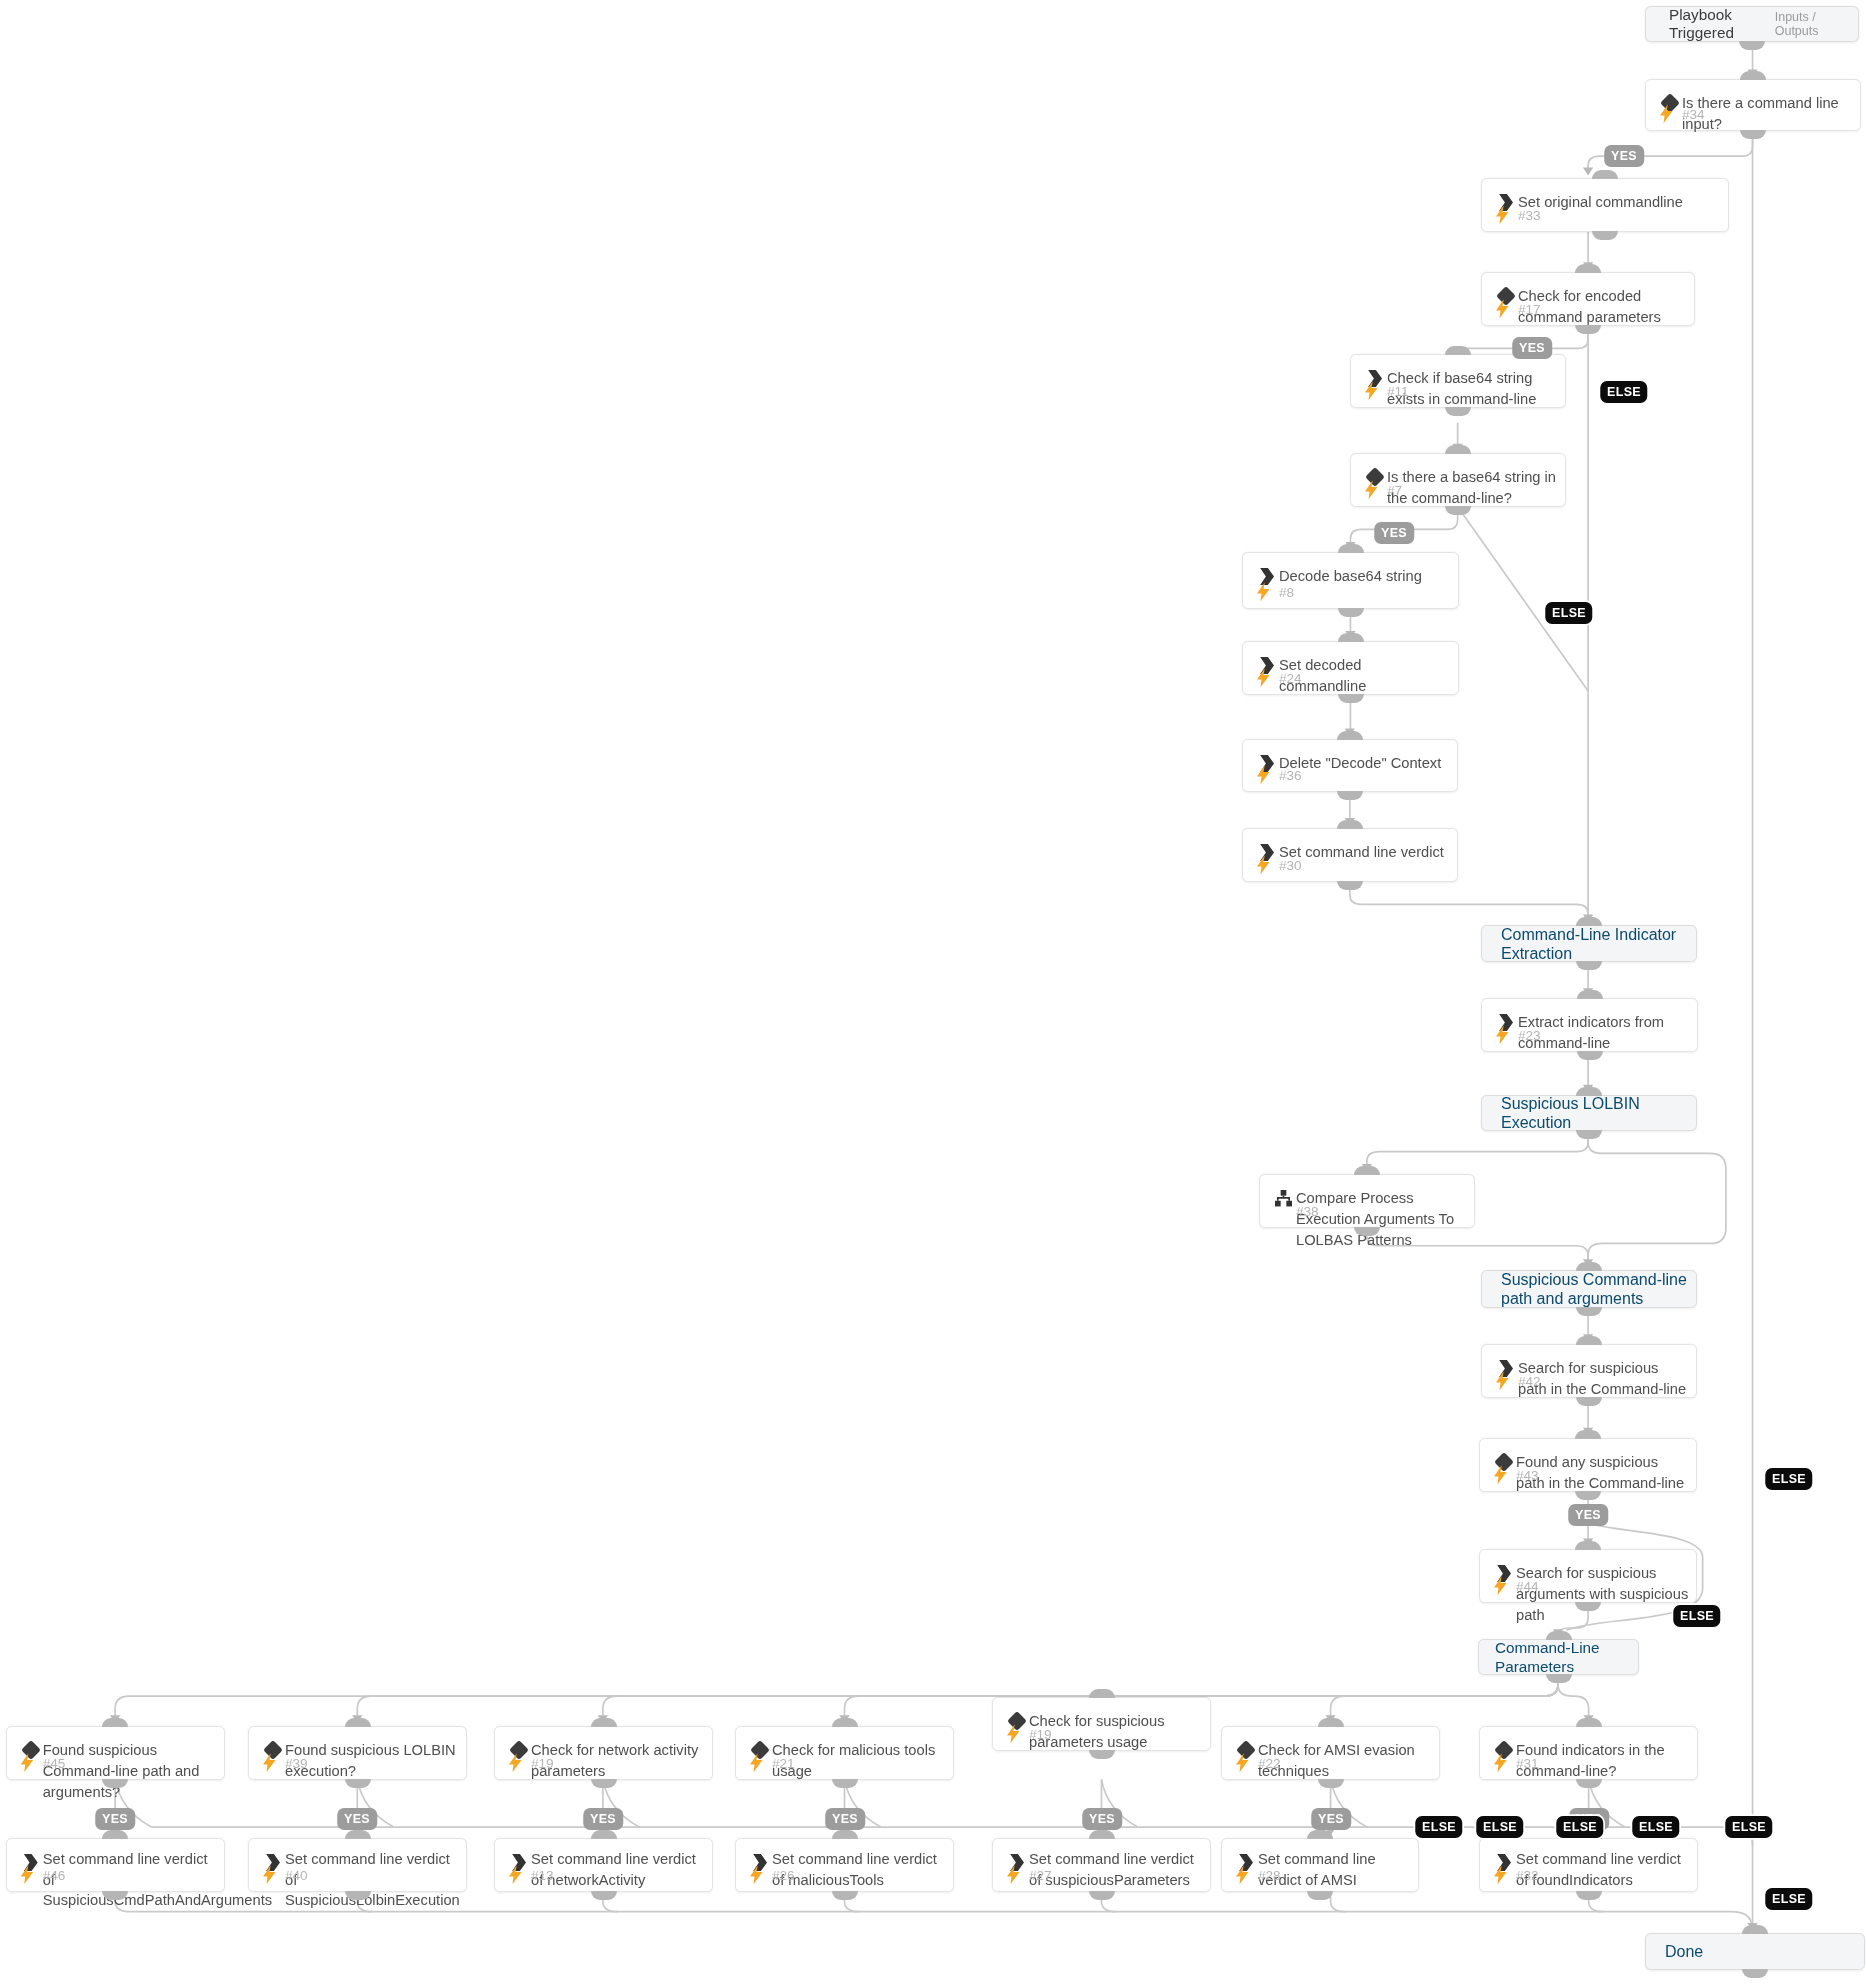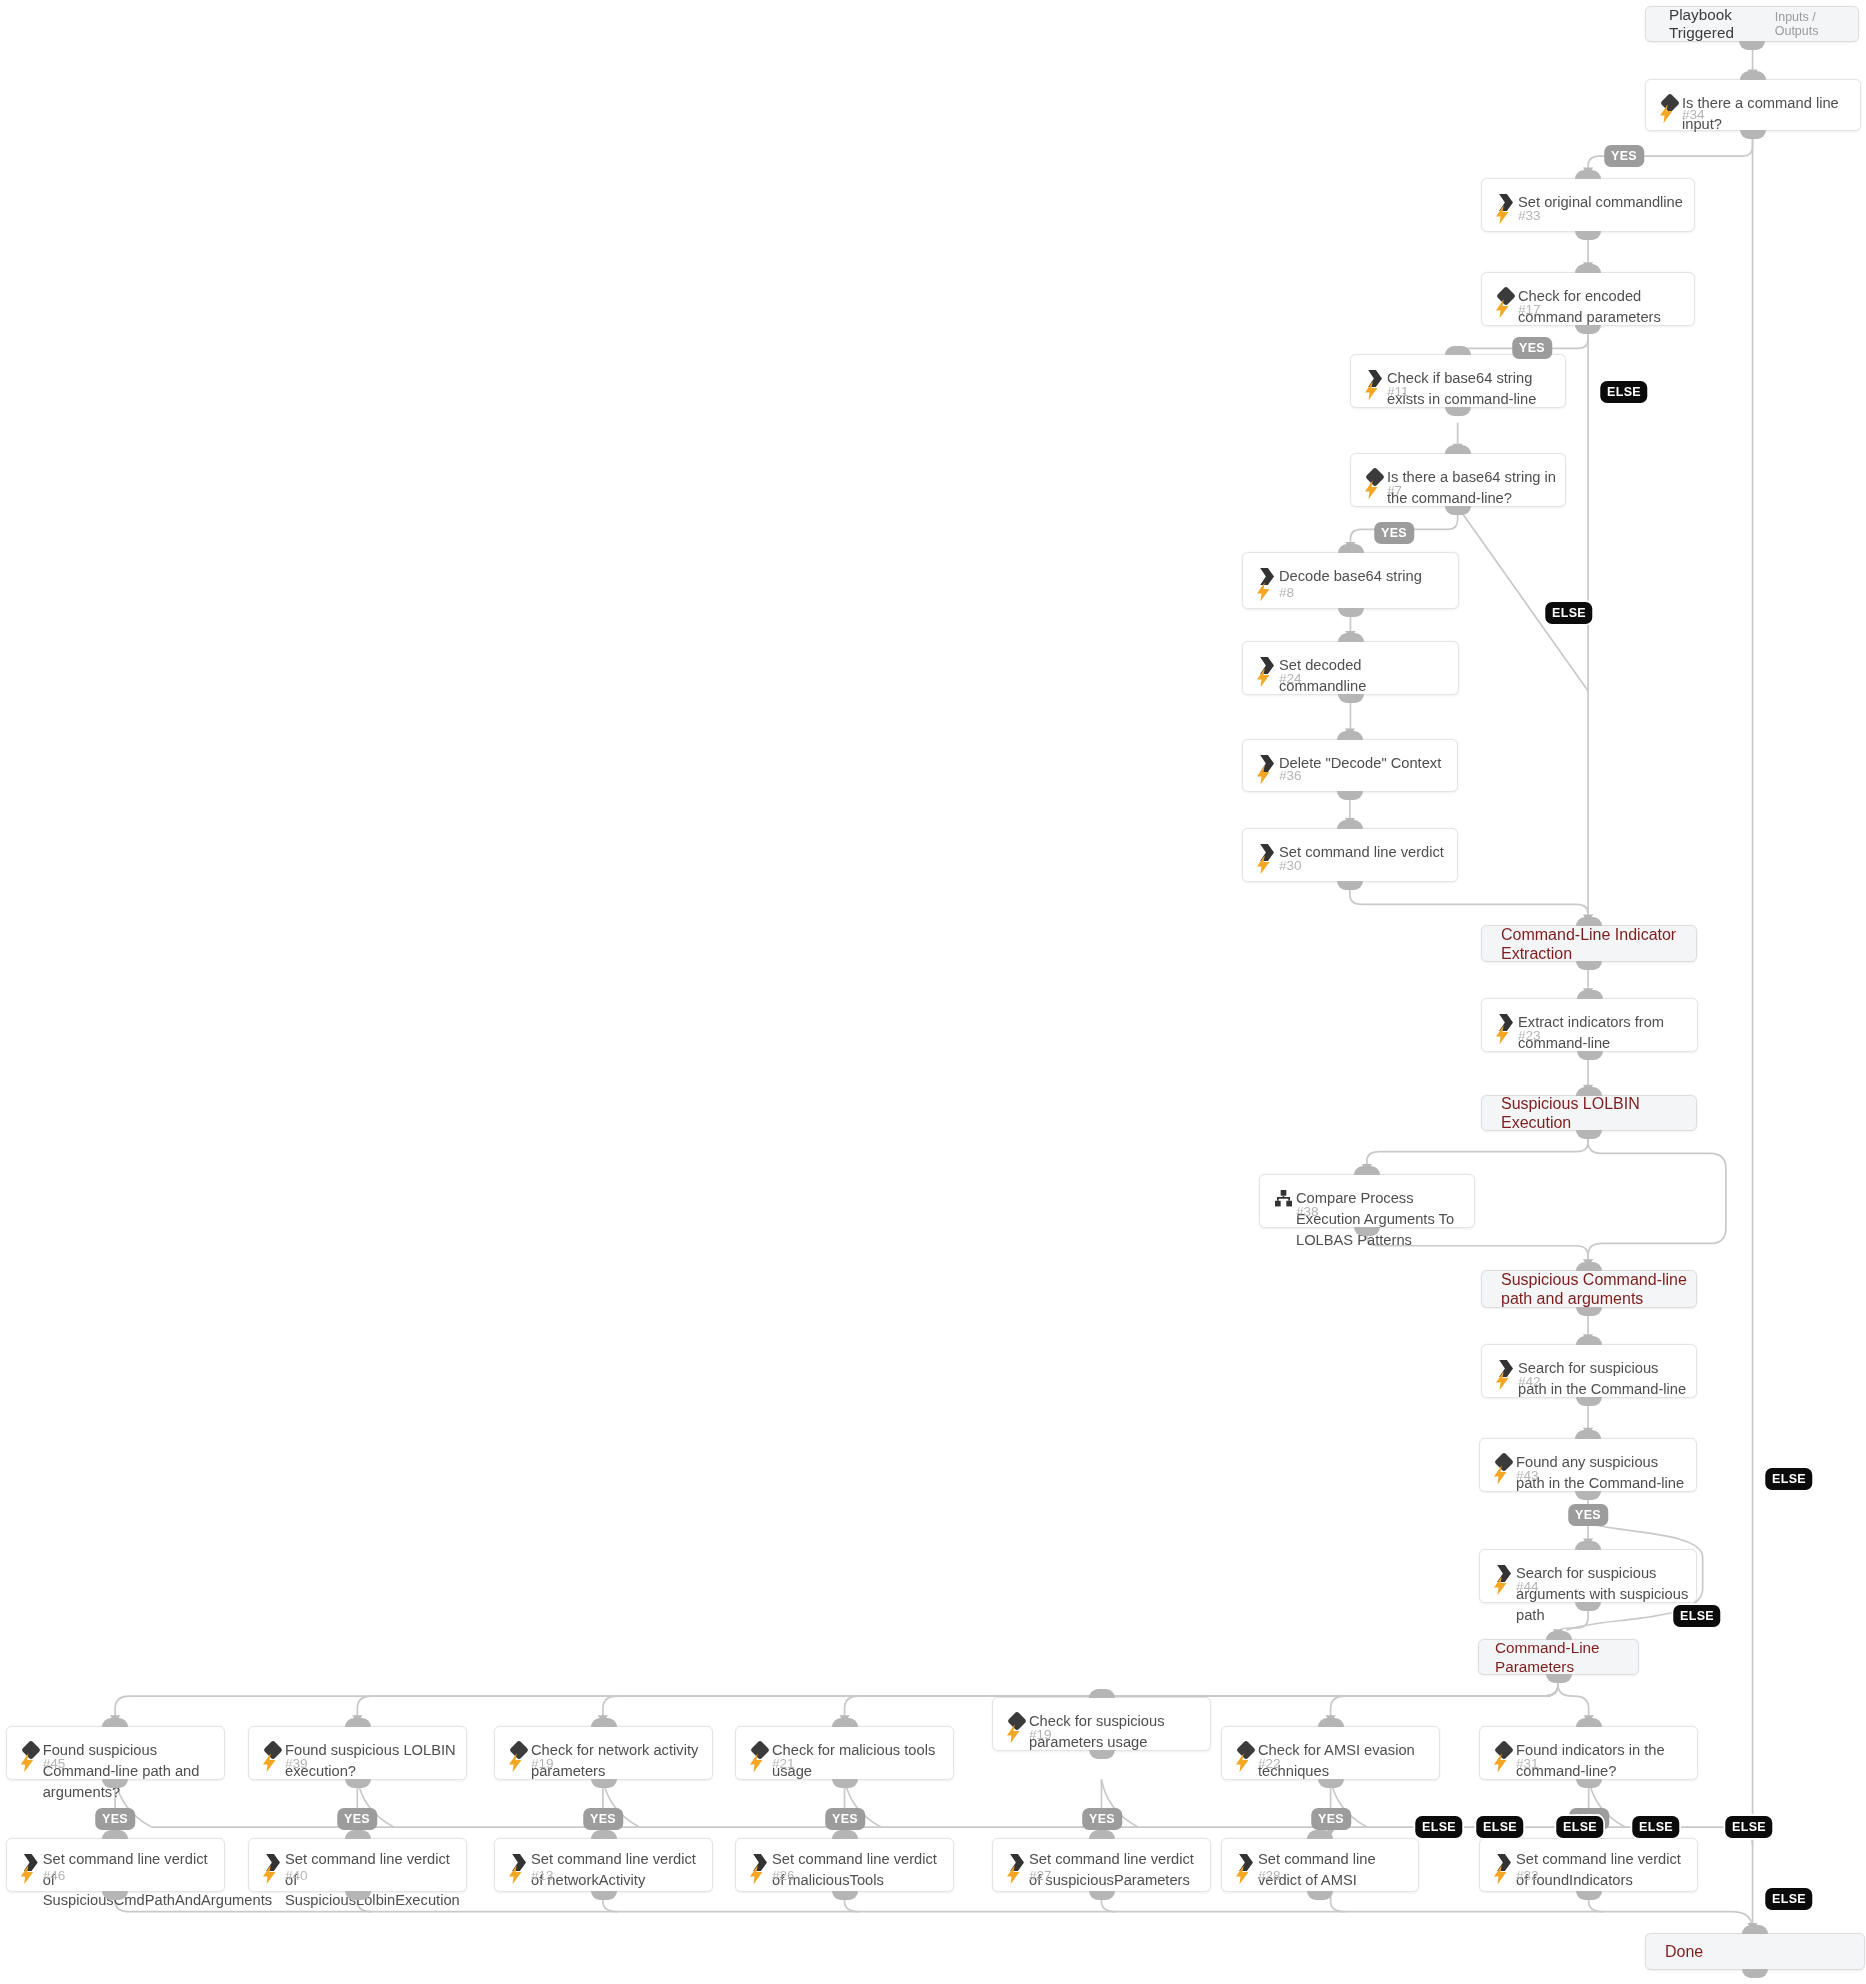--- a/index.html
+++ b/index.html
@@ -16,21 +16,21 @@
   .title{display:block;margin:12.5px 6.8px 0 36px;font-size:14.7px;line-height:21px;color:#4f4f4f;}
   .nid{position:absolute;left:36px;bottom:8px;font-size:13.6px;color:#b5b5b5;}
   .ic-diamond{position:absolute;left:17px;top:16px;width:14px;height:14px;background:#3b3b3b;
         border-radius:2.8px;transform:rotate(45deg);}
   .ic-task{position:absolute;left:17px;top:14.7px;width:14px;height:17.6px;background:#333;
         clip-path:polygon(0 0,55% 0,100% 50%,55% 100%,0 100%,42% 50%);}
   .ic-bolt{position:absolute;left:14px;bottom:6.8px;width:12.5px;height:19px;background:#f5a623;
         clip-path:polygon(62% 0,0 60%,36% 60%,28% 100%,100% 36%,52% 36%);}
   .ic-sub{position:absolute;left:14.7px;top:14.7px;}
   .section{background:#f4f5f6;border:1.1px solid #dddddd;display:flex;align-items:center;
-        padding-left:19px;font-size:16px;line-height:19px;color:#7f1d1d;}
+        padding-left:19px;font-size:16px;line-height:19px;color:#0c4a6e;}
   .hdr{background:#f4f5f6;border:1.1px solid #dddddd;display:flex;align-items:center;
         justify-content:space-between;padding:0 12.5px 0 23px;}
   .hdr .h-title{font-size:15.3px;color:#3c3c3c;}
   .hdr .h-link{font-size:12.5px;color:#9b9b9b;}
   .pill{position:absolute;transform:translate(-50%,-50%);color:#fff;z-index:3;
         font-size:12.5px;font-weight:bold;letter-spacing:0.3px;padding:4px 6.8px;border-radius:6.8px;}
   .yes{background:#9c9c9c;}
   .else{background:#0b0b0b;box-shadow:0 0 0 1.7px #fff;margin-left:36px;}
 </style>
 </head>
@@ -138,21 +138,21 @@
 <div class="node section" style="left:1645px;top:1933px;width:220px;height:37px">
   <span>Done</span>
 </div>
 
 <div class="node" style="left:1645px;top:79px;width:216px;height:52px">
   <span class="ic-diamond"></span>
   <span class="title">Is there a command line input?</span>
   <span class="ic-bolt"></span>
   <span class="nid">#34</span>
 </div>
-<div class="node" style="left:1481px;top:178px;width:214px;height:54px">
+<div class="node" style="left:1481px;top:178px;width:248px;height:54px">
   <span class="ic-task"></span>
   <span class="title">Set original commandline</span>
   <span class="ic-bolt"></span>
   <span class="nid">#33</span>
 </div>
 <div class="node" style="left:1481px;top:272px;width:214px;height:54px">
   <span class="ic-diamond"></span>
   <span class="title">Check for encoded command parameters</span>
   <span class="ic-bolt"></span>
   <span class="nid">#17</span>

